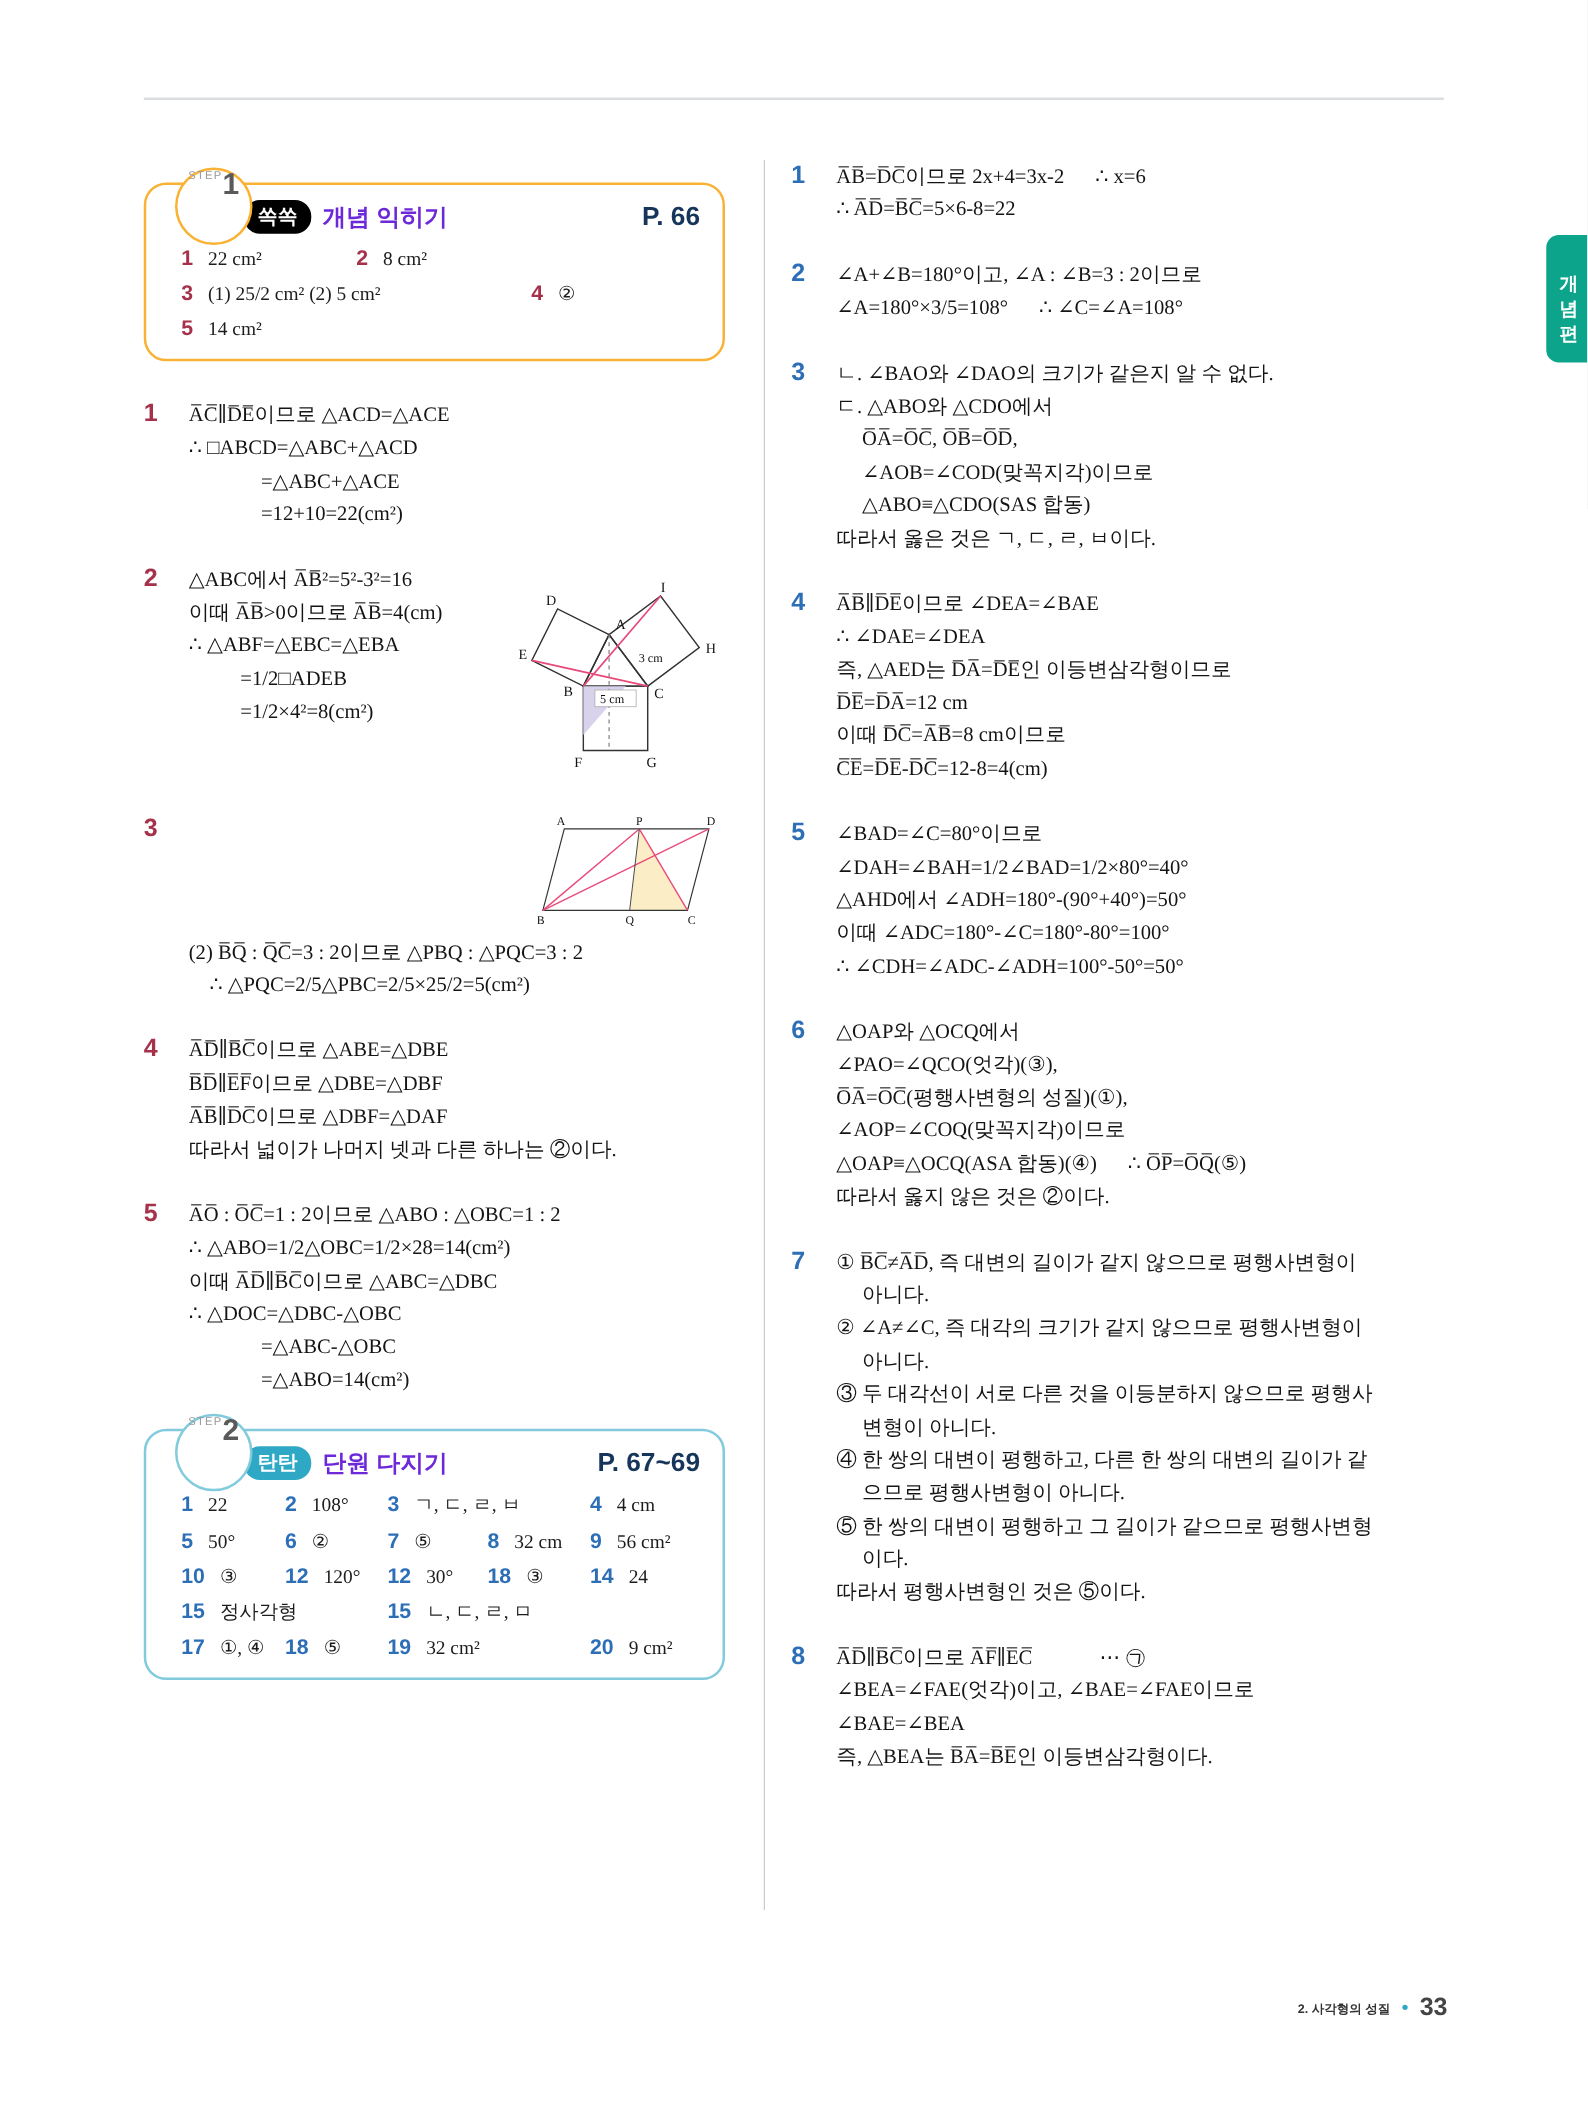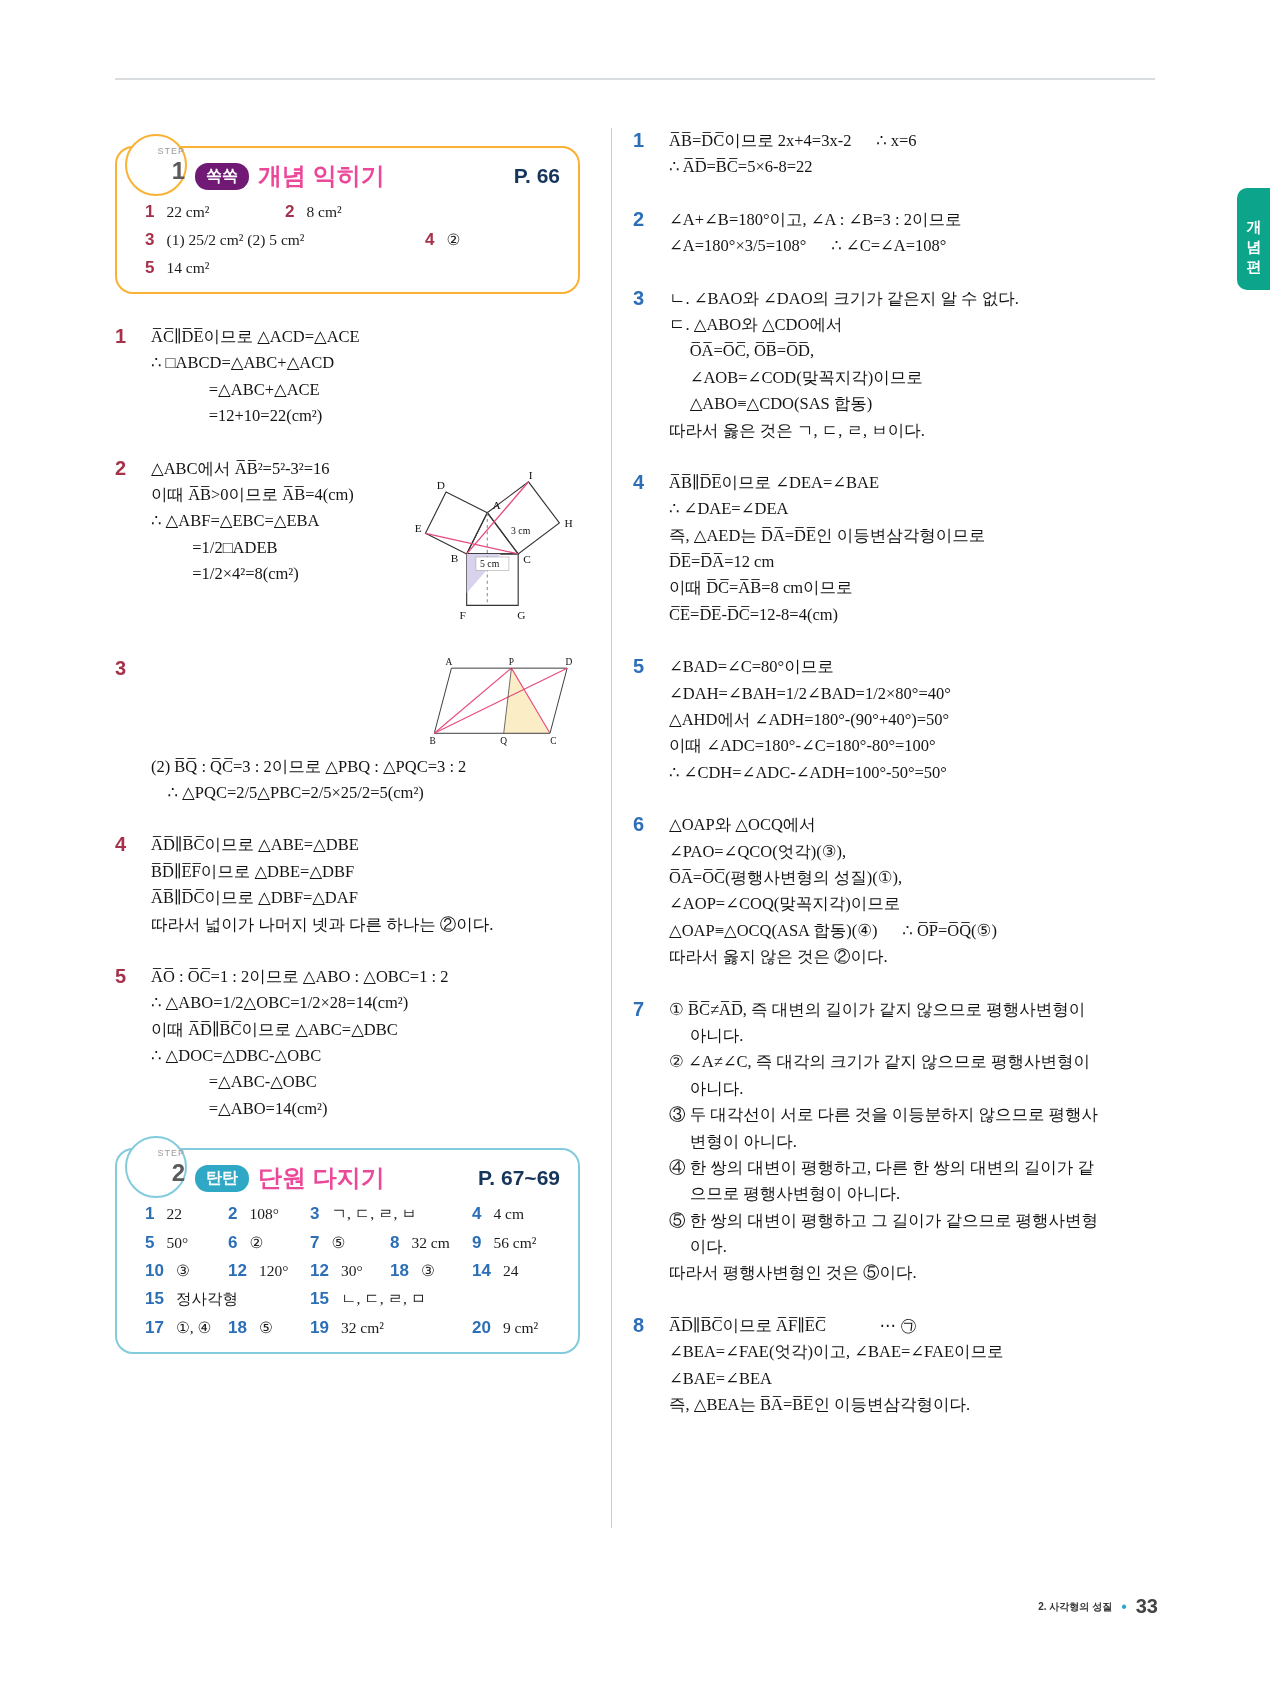--- a/index.html
+++ b/index.html
@@ -7,31 +7,31 @@
         font-family:"Liberation Sans","DejaVu Sans",sans-serif;color:#1c1c1c;overflow:hidden;}
   .top-rule{position:absolute;left:115px;width:1040px;top:78px;height:2px;background:#d9dde0;}
   .col-divider{position:absolute;left:611px;top:128px;height:1400px;width:1px;background:#c8cdd0;}
   .left-col{position:absolute;left:115px;top:128px;width:465px;}
   .right-col{position:absolute;left:633px;top:128px;width:527px;}
 
   
   .step-box{position:relative;border:2px solid;border-radius:18px;padding:12px 18px 14px 20px;}
   .step-box.s1{border-color:#f9b234;margin:18px 0 30px 0;}
   .step-box.s2{border-color:#82cbdd;margin:16px 0 0 0;}
-  .badge{position:absolute;top:-14px;left:8px;width:58px;height:58px;border-radius:50%;
-         background:#fff;display:flex;flex-direction:column;align-items:flex-end;justify-content:center;line-height:1;}
+  .badge{position:absolute;top:-14px;left:23px;width:58px;height:58px;border-radius:50%;
+         background:#fff;display:flex;flex-direction:row;align-items:flex-start;justify-content:center;line-height:1;}
   .s1 .badge{border:2px solid #f9b234;}
   .s2 .badge{border:2px solid #82cbdd;}
   .badge .stp{font-size:9px;color:#999;letter-spacing:1px;margin-bottom:3px;}
   .badge .bn{font-size:24px;font-weight:bold;color:#5a5a5a;}
   .box-head{display:flex;align-items:center;margin:0 0 10px 58px;}
   .tag{color:#fff;font-weight:bold;font-size:16px;padding:3px 11px;border-radius:13px;margin-right:9px;}
-  .s1 .tag{background:#701a75;}
+  .s1 .tag{background:#000000;}
   .s2 .tag{background:#2fa8c5;}
-  .box-title{font-weight:bold;font-size:24px;color:#ec4899;}
+  .box-title{font-weight:bold;font-size:19px;color:#6d28d9;}
   .page-ref{margin-left:auto;font-weight:bold;font-size:21px;color:#16355a;}
   .ans-row{display:flex;align-items:baseline;margin:8px 0 0 8px;}
   .ans{display:flex;align-items:baseline;}
   .ans .n{font-weight:bold;font-size:17px;margin-right:12px;font-family:"Liberation Sans",sans-serif;}
   .s1 .ans .n{color:#a5324a;}
   .s2 .ans .n{color:#2d6fb7;}
   .ans .t{font-size:15.5px;font-family:"Liberation Serif","DejaVu Serif",serif;}
   .w80{width:80px;}.w82{width:82px;}.w83{width:83px;}.w140{width:140px;}
   .w162{width:162px;}.w165{width:165px;}.w280{width:280px;}.grow{flex:1;}
 

